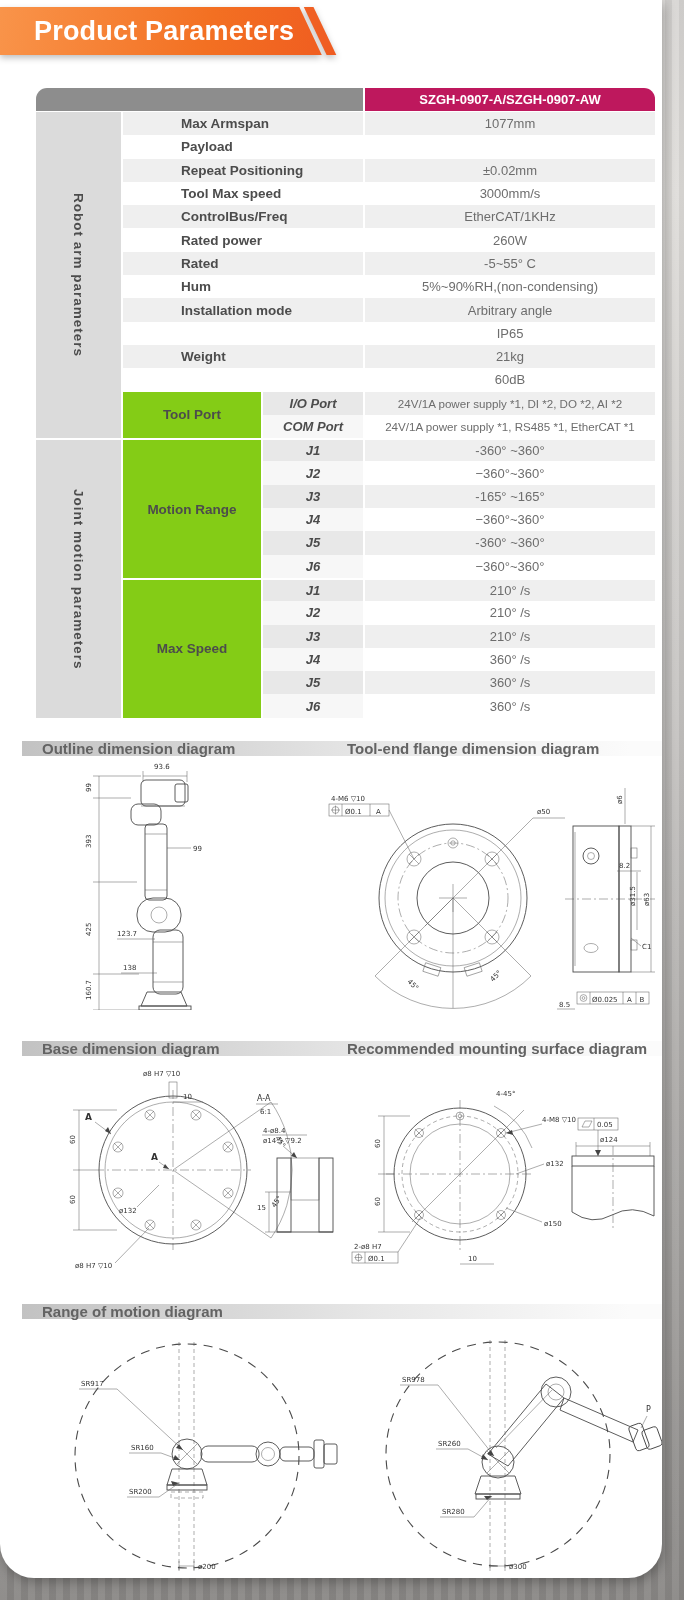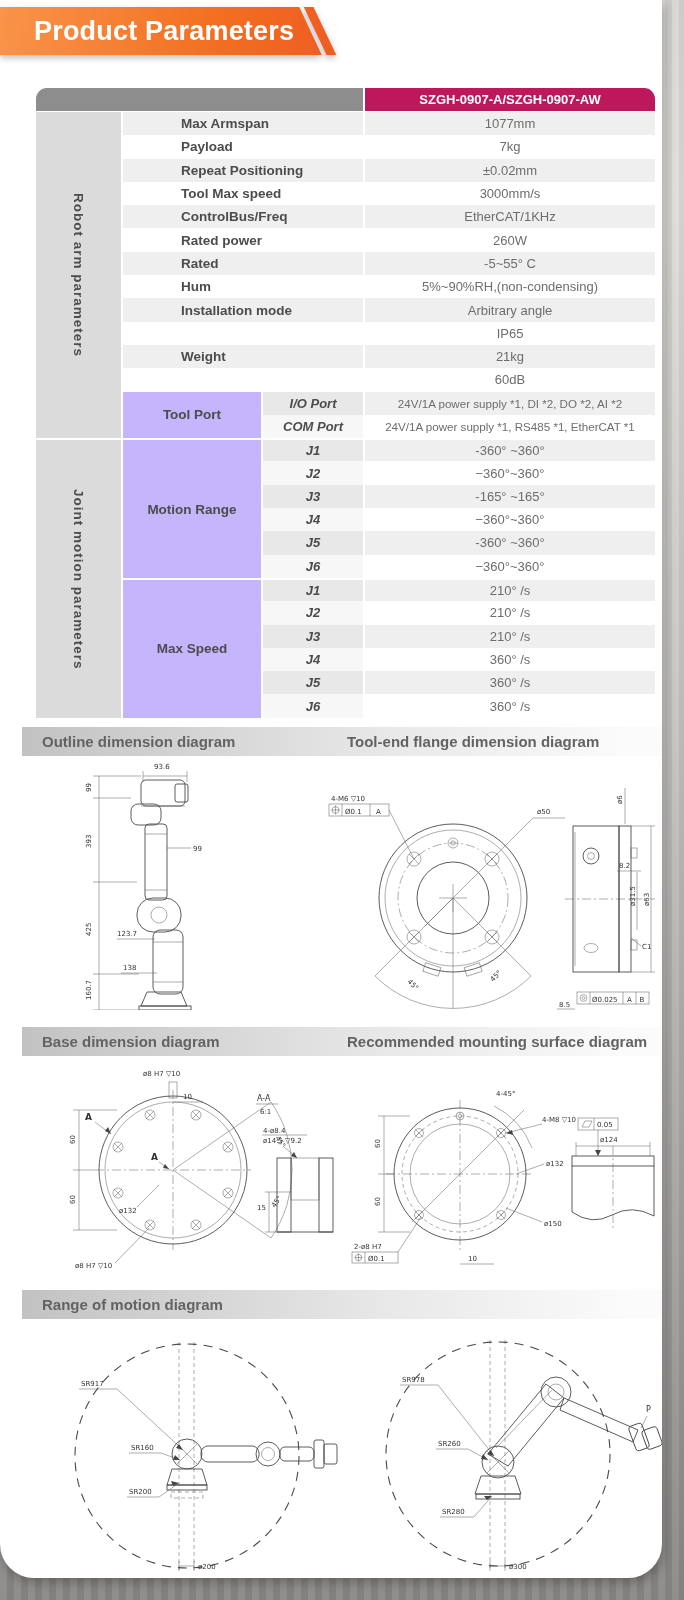--- a/index.html
+++ b/index.html
@@ -25,29 +25,29 @@
     grid-template-columns:85px 140px 102px 292px;
     grid-template-rows:24px repeat(26,23.3px);}
   .c{box-sizing:border-box;display:flex;align-items:center;min-width:0;}
   .hdrL{background:#8d8d8d;border-radius:11px 0 0 0;border-bottom:1px solid #fff;}
   .hdrR{background:#be185d;border-radius:0 11px 0 0;color:#fff;font-weight:bold;font-size:13px;
         justify-content:center;border-left:2px solid #fff;border-bottom:1px solid #fff;}
   .side{background:#dbdbdb;justify-content:center;}
   .vtext{writing-mode:vertical-rl;color:#4c4c4c;font-weight:bold;font-size:13.5px;letter-spacing:1px;}
   .name{font-weight:bold;color:#4c4c4c;font-size:13.5px;padding-left:58px;border-left:2px solid #fff;}
   .val{justify-content:center;color:#6d6d6d;font-size:13px;border-left:2px solid #fff;}
-  .group{background:#c4b5fd;justify-content:center;font-weight:bold;color:#4c4c4c;font-size:13.5px;border-left:2px solid #fff;}
+  .group{background:#84cc16;justify-content:center;font-weight:bold;color:#4c4c4c;font-size:13.5px;border-left:2px solid #fff;}
   .sub{justify-content:center;font-weight:bold;color:#4c4c4c;font-size:13px;border-left:2px solid #fff;font-style:italic;}
   .odd{background:#efefef;} .even{background:#ffffff;}
   .sub.odd{background:#e8e8e8;} .sub.even{background:#f7f7f7;}
   .gapT{border-top:2px solid #fff;}
   .small{font-size:11.6px;}
   
-  .bar{position:absolute;left:22px;width:640px;height:29px;z-index:2;
-    background:linear-gradient(90deg,#c2c2c2 0%,#e7e7e7 55%,#fbfbfb 95%);display:flex;align-items:center;}
+  .bar{position:absolute;left:22px;width:640px;height:15px;z-index:2;
+    background:linear-gradient(90deg,#c2c2c2 0%,#e7e7e7 55%,#fbfbfb 95%);display:flex;align-items:center;margin-top:14px;}
   .bar-title{font-weight:bold;color:#636363;font-size:15px;margin-left:20px;white-space:nowrap;}
   .bar-title.right{position:absolute;left:325px;margin-left:0;}
   
   .diag{position:absolute;z-index:2;}
   .tl{stroke:#4a4a4a;stroke-width:.9;fill:none;}
   .thin{stroke:#5a5a5a;stroke-width:.5;fill:none;}
   .dash{stroke-dasharray:4 3;}
   .bdash{stroke-dasharray:9 7;stroke-width:1.1;}
   .ddot{stroke-dasharray:9 3 2 3;stroke-width:.5;}
   .ah{fill:#444;stroke:none;}
@@ -69,21 +69,20 @@
   <div class="c hdrL" style="grid-area:1/1/2/4"></div>
   <div class="c hdrR" style="grid-area:1/4/2/5">SZGH-0907-A/SZGH-0907-AW</div>
 
   <div class="c side" style="grid-area:2/1/16/2">
     <span class="vtext">Robot arm parameters</span>
   </div>
 
   <div class="c name odd" style="grid-area:2/2/3/4">Max Armspan</div>
   <div class="c val odd" style="grid-area:2/4/3/5">1077mm</div>
   <div class="c name even" style="grid-area:3/2/4/4">Payload</div>
-  <div class="c val even" style="grid-area:3/4/4/5">7kg</div>
   <div class="c name odd" style="grid-area:4/2/5/4">Repeat Positioning</div>
   <div class="c val odd" style="grid-area:4/4/5/5">±0.02mm</div>
   <div class="c name even" style="grid-area:5/2/6/4">Tool Max speed</div>
   <div class="c val even" style="grid-area:5/4/6/5">3000mm/s</div>
   <div class="c name odd" style="grid-area:6/2/7/4">ControlBus/Freq</div>
   <div class="c val odd" style="grid-area:6/4/7/5">EtherCAT/1KHz</div>
   <div class="c name even" style="grid-area:7/2/8/4">Rated power</div>
   <div class="c val even" style="grid-area:7/4/8/5">260W</div>
   <div class="c name odd" style="grid-area:8/2/9/4">Rated</div>
   <div class="c val odd" style="grid-area:8/4/9/5">-5~55° C</div>

